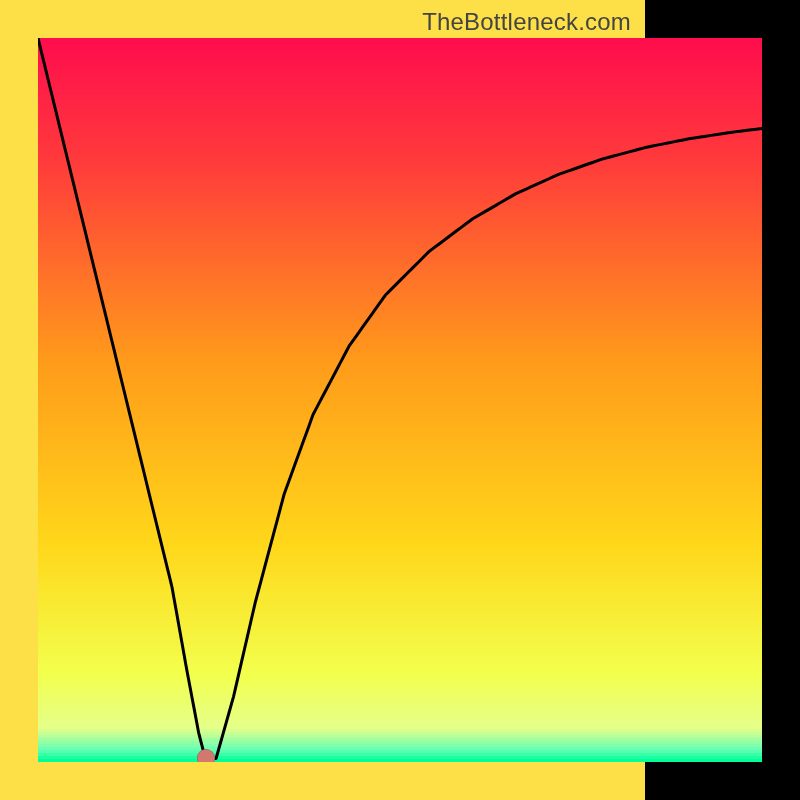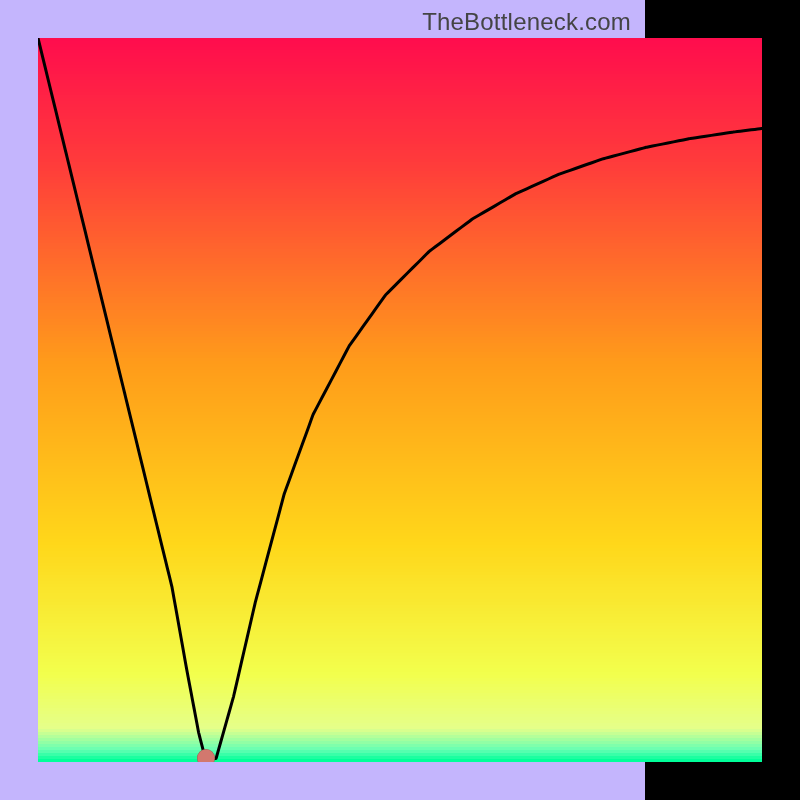--- a/index.html
+++ b/index.html
@@ -8,21 +8,21 @@
     width: 800px;
     height: 800px;
     overflow: hidden;
     background: #000;
     font-family: Arial, Helvetica, sans-serif;
   }
   .frame {
     position: relative;
     width: 645px;
     height: 800px;
-    background: #c4b5fd;
+    background: #fde047;
   }
   .plot-area {
     position: absolute;
     left: 38px;
     top: 38px;
     width: 724px;
     height: 724px;
     overflow: hidden;
   }
   .gradient {

